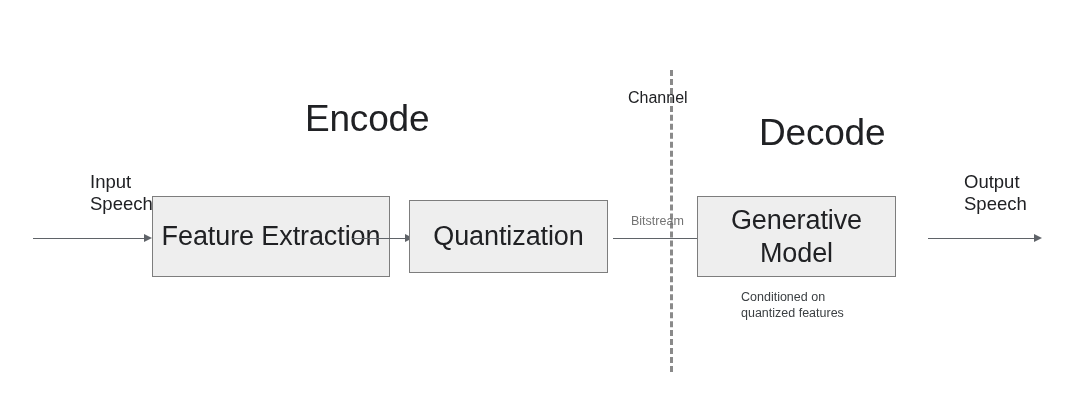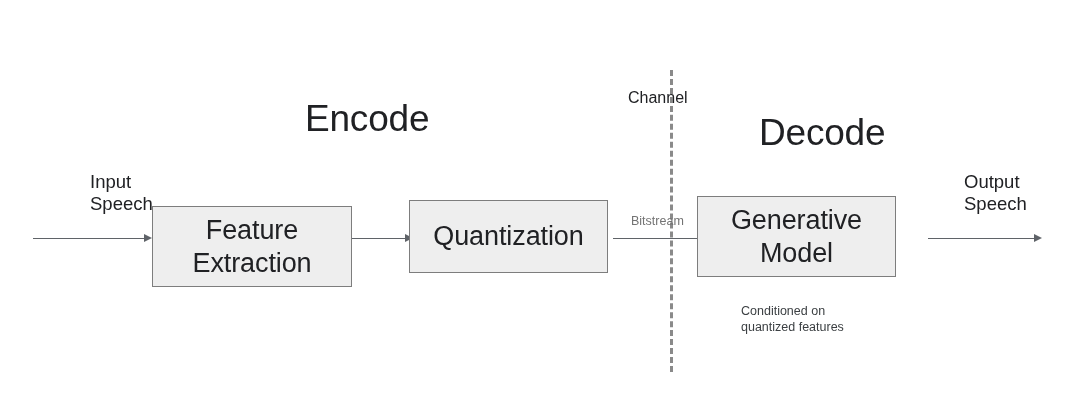--- a/index.html
+++ b/index.html
@@ -120,42 +120,42 @@
   <div class="abs section-title" style="left:305px; top:99px;">Encode</div>
 
   <div class="abs section-title" style="left:759px; top:99px;margin-top:14px;">Decode</div>
 
   <div class="abs terminal-label" style="left:47px; top:171px;margin-left:43px;">Input
 Speech</div>
 
   <div class="abs connector" style="left:33px; top:238px; width:112px;"></div>
   <div class="abs arrowhead" style="left:144px; top:233.5px;"></div>
 
-  <div class="abs proc-box" style="left:152px; top:206px; width:200px; height:81px;">
+  <div class="abs proc-box" style="left:152px; top:196px; width:238px; height:81px;">
     <div class="proc-box-label">Feature
 Extraction</div>
   </div>
 
   <div class="abs connector" style="left:352px; top:238px; width:54px;"></div>
   <div class="abs arrowhead" style="left:405px; top:233.5px;"></div>
 
   <div class="abs proc-box" style="left:409px; top:200px; width:199px; height:73px;">
     <div class="proc-box-label">Quantization</div>
   </div>
 
   <div class="abs edge-label" style="left:631px; top:214px;">Bitstream</div>
 
   <div class="abs connector" style="left:613px; top:238px; width:108px;"></div>
   <div class="abs arrowhead" style="left:720px; top:233.5px;"></div>
 
   <div class="abs proc-box" style="left:697px; top:196px; width:199px; height:81px;">
     <div class="proc-box-label">Generative
 Model</div>
   </div>
-  <div class="abs caption left" style="left:741px; top:303px; width:220px;">Conditioned on
+  <div class="abs caption left" style="left:741px; top:289px; width:220px;">Conditioned on
 quantized features</div>
 
   <div class="abs terminal-label" style="left:964px; top:171px;">Output
 Speech</div>
 
   <div class="abs connector" style="left:928px; top:238px; width:107px;"></div>
   <div class="abs arrowhead" style="left:1034px; top:233.5px;"></div>
 
 </div>
 

